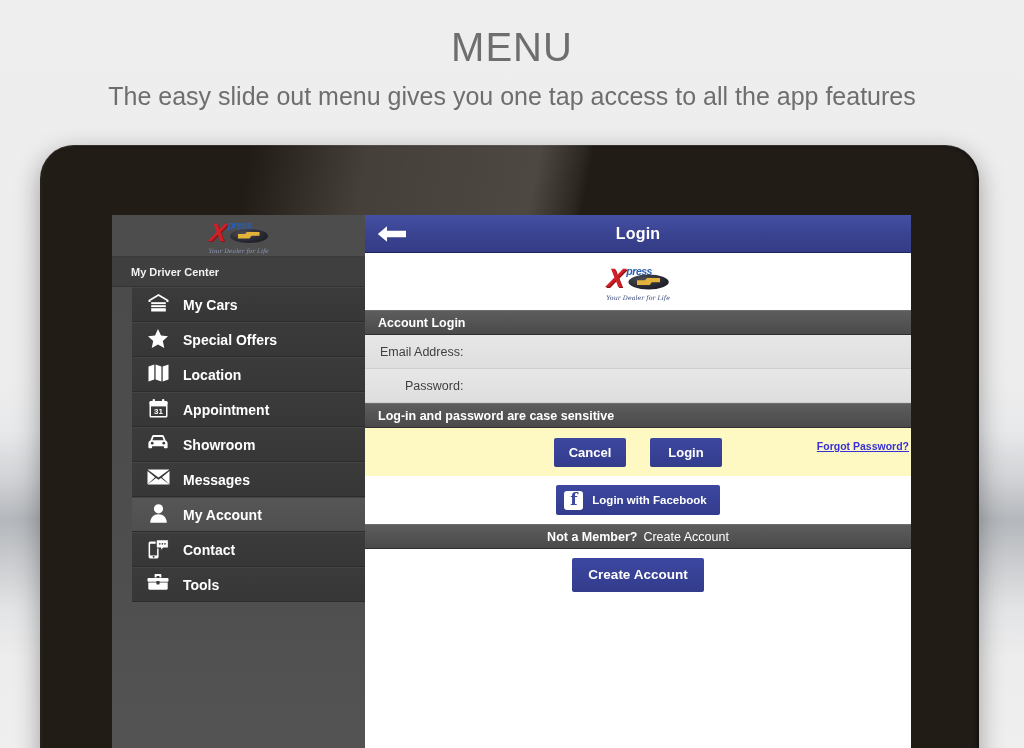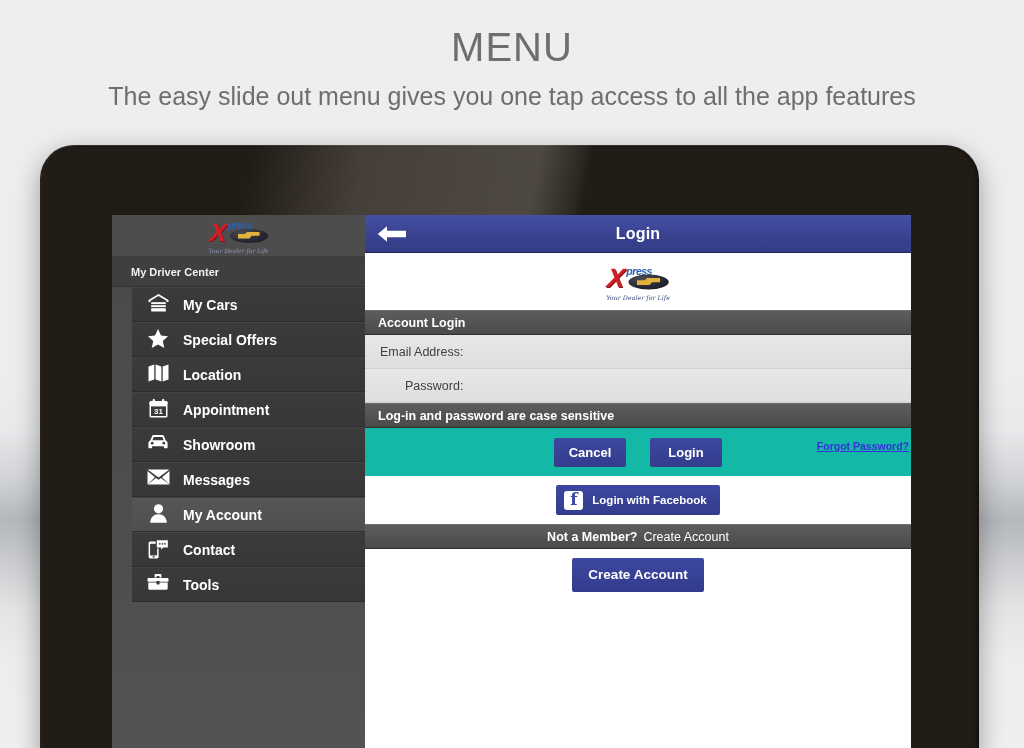--- a/index.html
+++ b/index.html
@@ -302,21 +302,21 @@
     outline: none;
     font-family: "Liberation Sans", sans-serif;
     font-size: 12.5px;
     color: #222;
     padding-left: 8px;
   }
 
   #btn-row {
     height: 48px;
     flex: none;
-    background: #14b8a6;
+    background: #fef9c3;
     position: relative;
     display: flex;
     align-items: center;
     justify-content: center;
   }
   .btn {
     background: linear-gradient(to bottom, #3c47a0 0%, #333c8c 100%);
     color: #ffffff;
     font-size: 13px;
     font-weight: 700;

